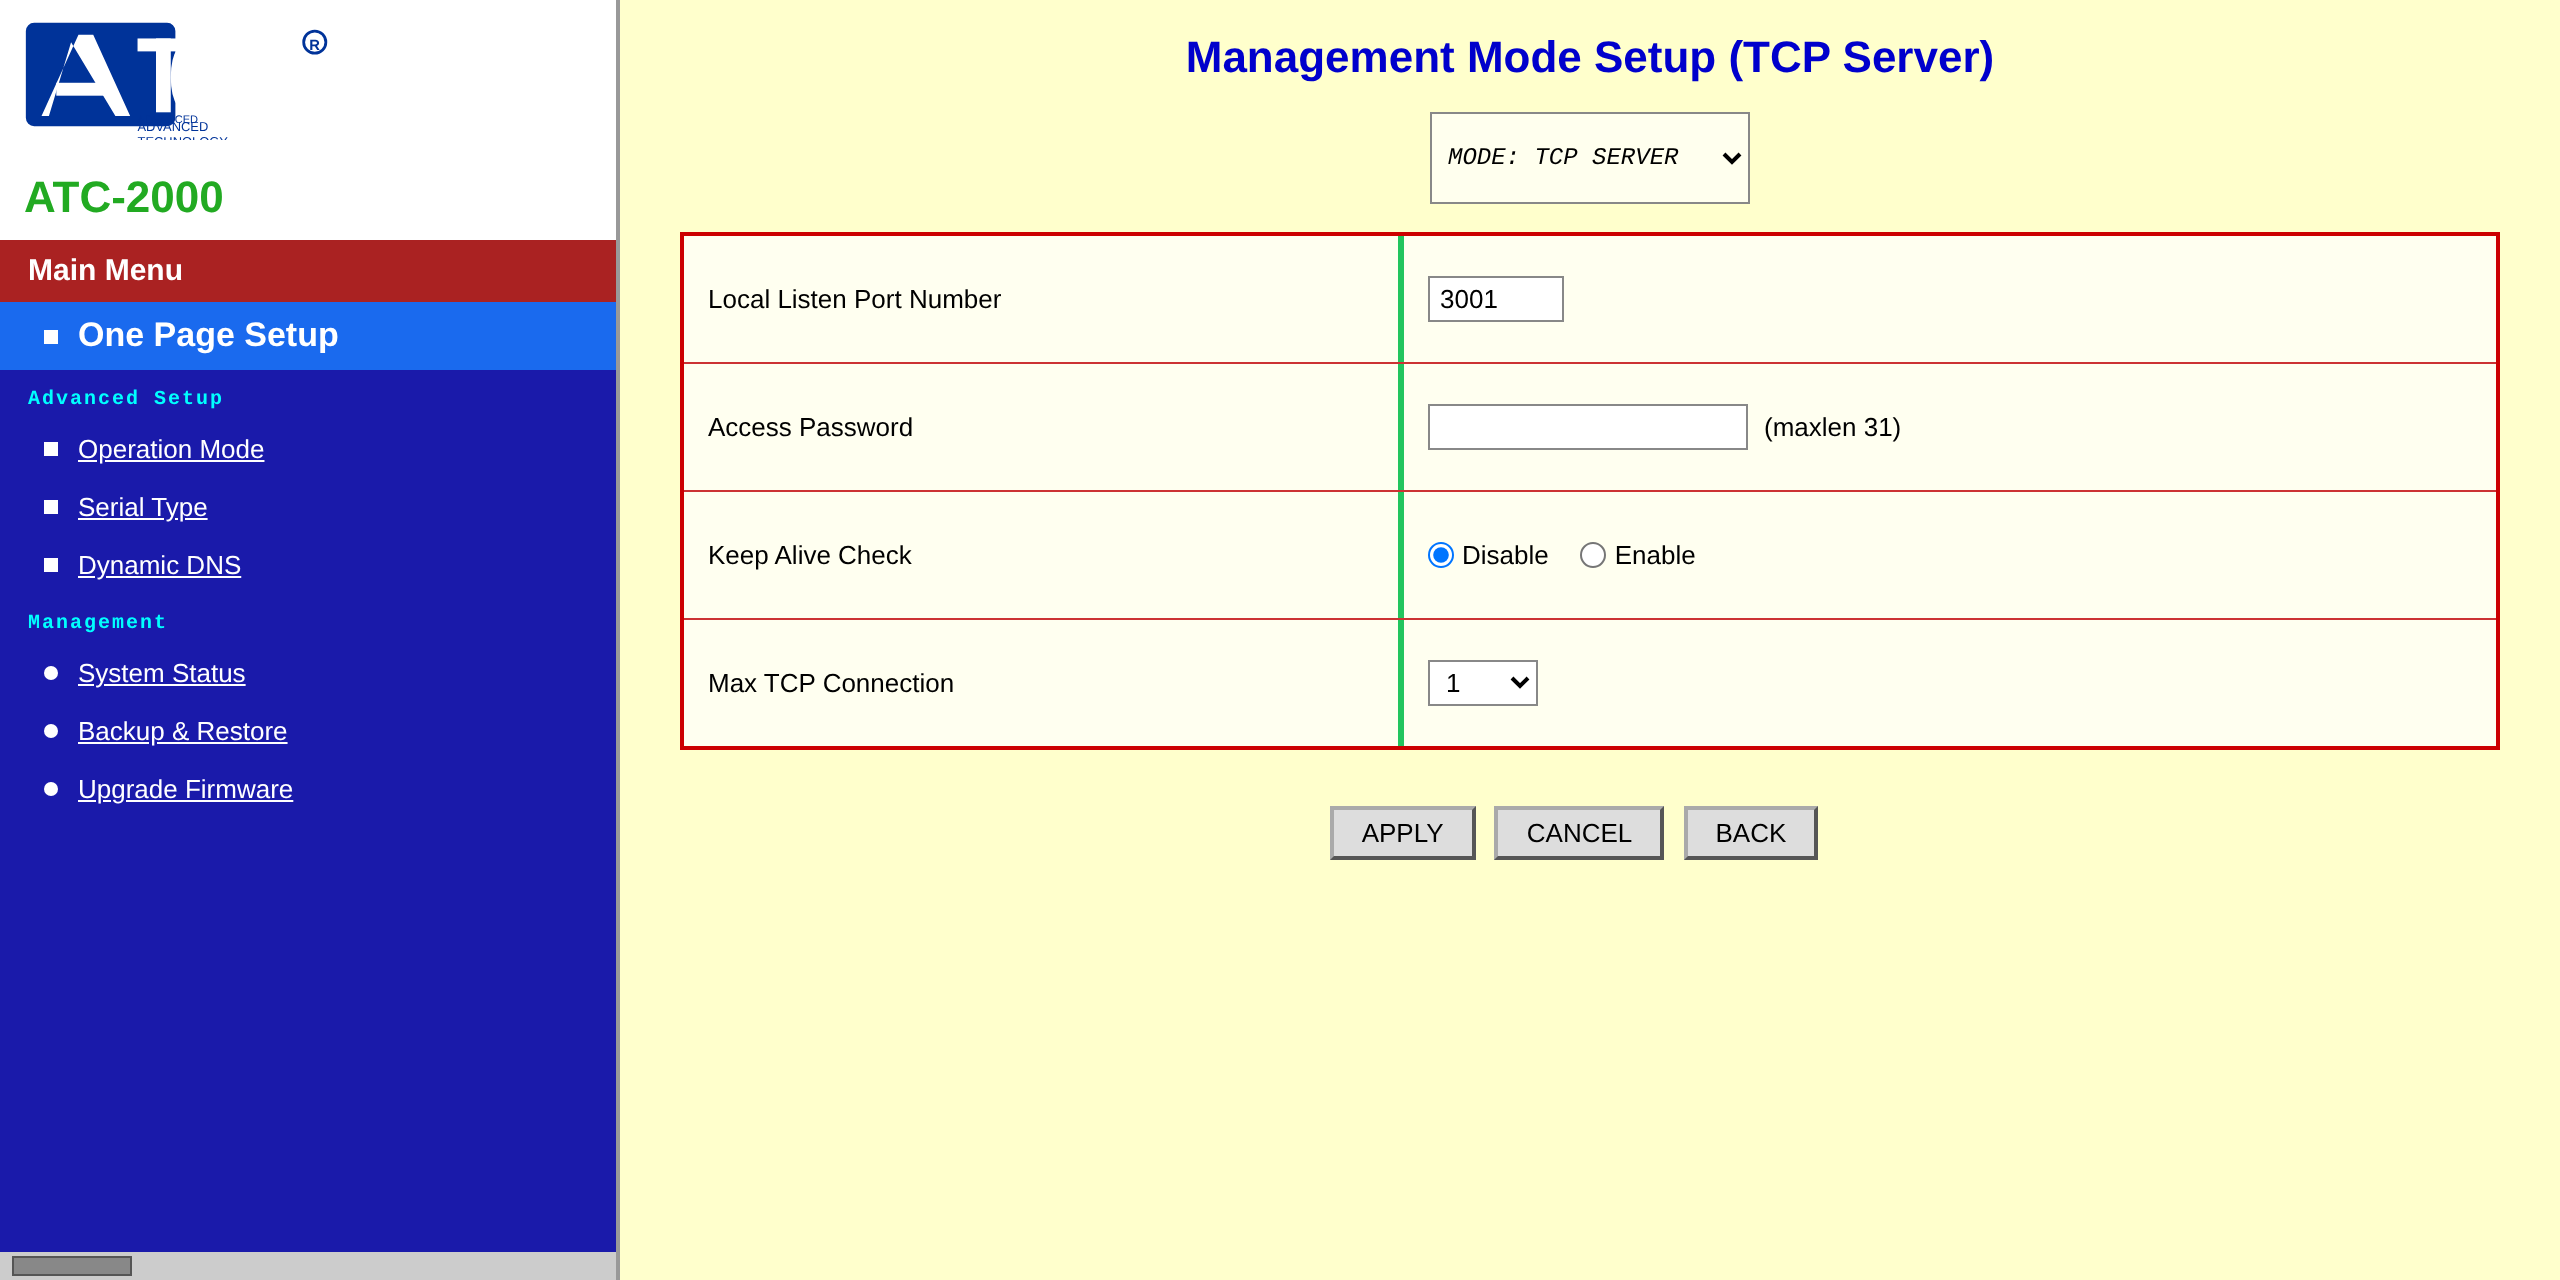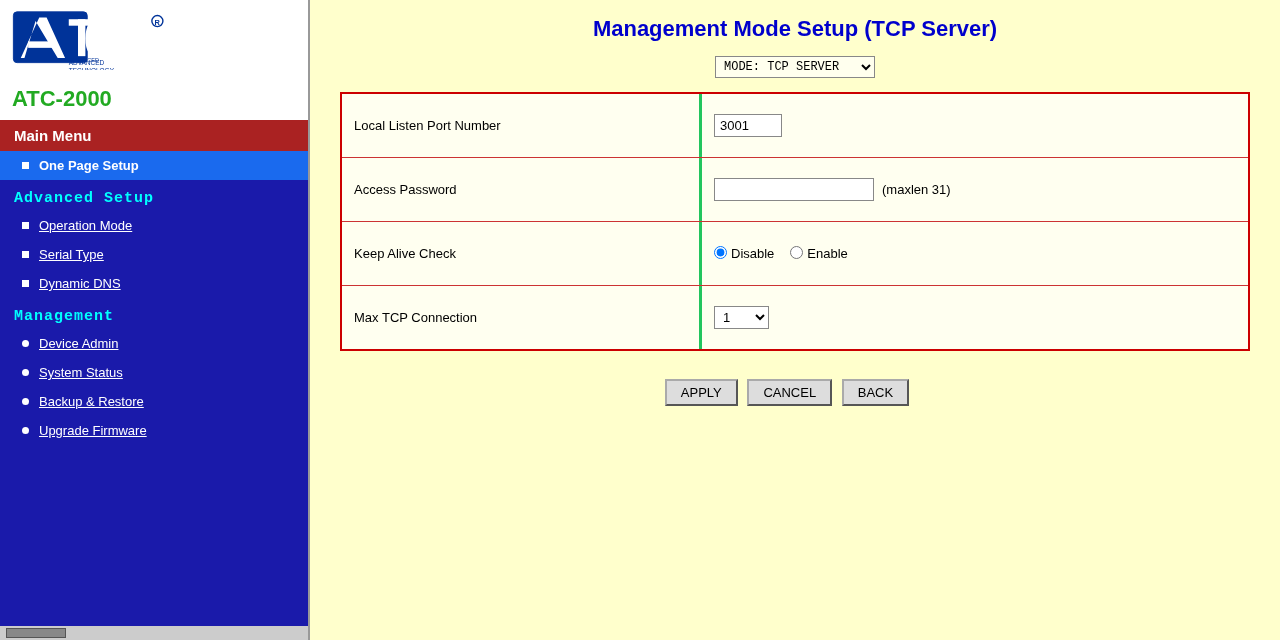--- a/index.html
+++ b/index.html
@@ -44,30 +44,30 @@
       font-weight: bold;
       font-size: 15px;
       padding: 7px 14px;
     }
 
     .nav-item-highlighted {
       background: #1a6aee;
       color: #fff;
       padding: 7px 14px 7px 22px;
       font-weight: bold;
-      font-size: 13px;
+      font-size: 17px;
       cursor: pointer;
       display: flex;
       align-items: center;
       gap: 6px;
     }
 
     .section-label {
       color: #00ffff;
-      font-size: 15px;
+      font-size: 10px;
       font-weight: bold;
       padding: 10px 14px 4px 14px;
       font-family: "Courier New", monospace;
       letter-spacing: 1px;
     }
 
     .nav-item {
       color: #fff;
       padding: 7px 14px 7px 22px;
       cursor: pointer;
@@ -123,24 +123,25 @@
       font-family: Arial, sans-serif;
     }
 
     #mode-selector-row {
       text-align: center;
       padding: 6px 0 10px 0;
     }
 
     #mode-select {
       font-size: 12px;
-      padding: 2px 4px;
+      padding: 14px 4px;
       font-family: "Courier New", monospace;
       background: #ffffee;
       border: 1px solid #888;
+      font-style: italic;
     }
 
     
     #form-container {
       margin: 4px 30px 16px 30px;
       border: 2px solid #cc0000;
       background: #fffff0;
     }
 
     .form-row {
@@ -194,21 +195,21 @@
       width: 55px;
     }
 
     .radio-group {
       display: flex;
       align-items: center;
       gap: 16px;
     }
     .radio-label {
       display: flex;
-      align-items: flex-start;
+      align-items: center;
       gap: 4px;
       font-size: 13px;
     }
 
     
     #button-row {
       text-align: center;
       padding: 12px 16px 20px 0;
     }
 
@@ -279,24 +280,20 @@
 
   <div class="nav-item">
     <span class="nav-bullet-square"></span>
     <span>Dynamic DNS</span>
   </div>
 
   <div class="section-label">
     <span>Management</span>
   </div>
 
-  <div class="nav-item">
-    <span class="nav-bullet-circle"></span>
-    <span>Device Admin</span>
-  </div>
 
   <div class="nav-item">
     <span class="nav-bullet-circle"></span>
     <span>System Status</span>
   </div>
 
   <div class="nav-item">
     <span class="nav-bullet-circle"></span>
     <span>Backup &amp; Restore</span>
   </div>

